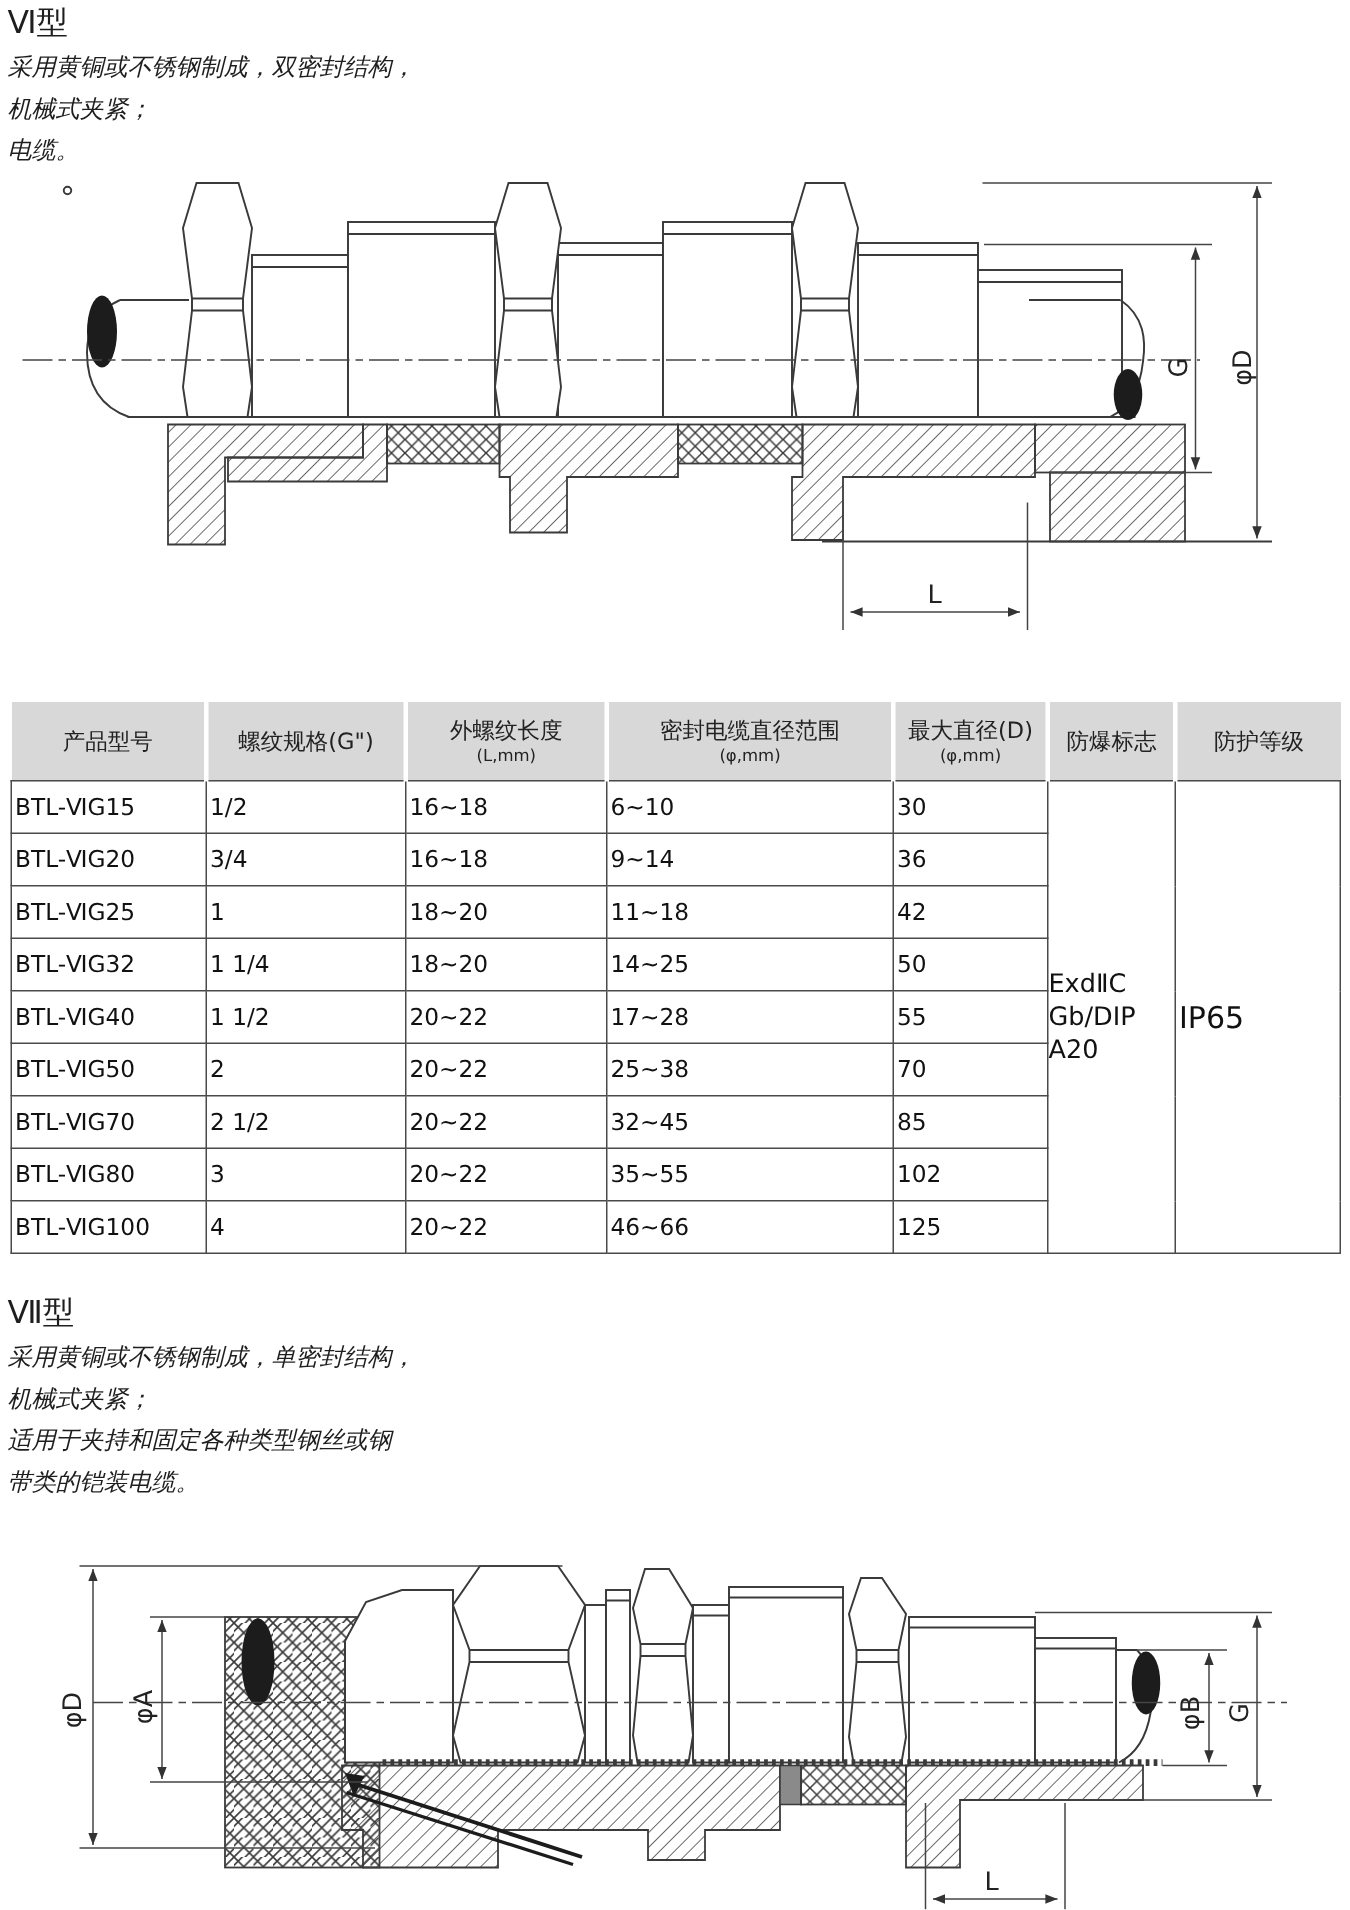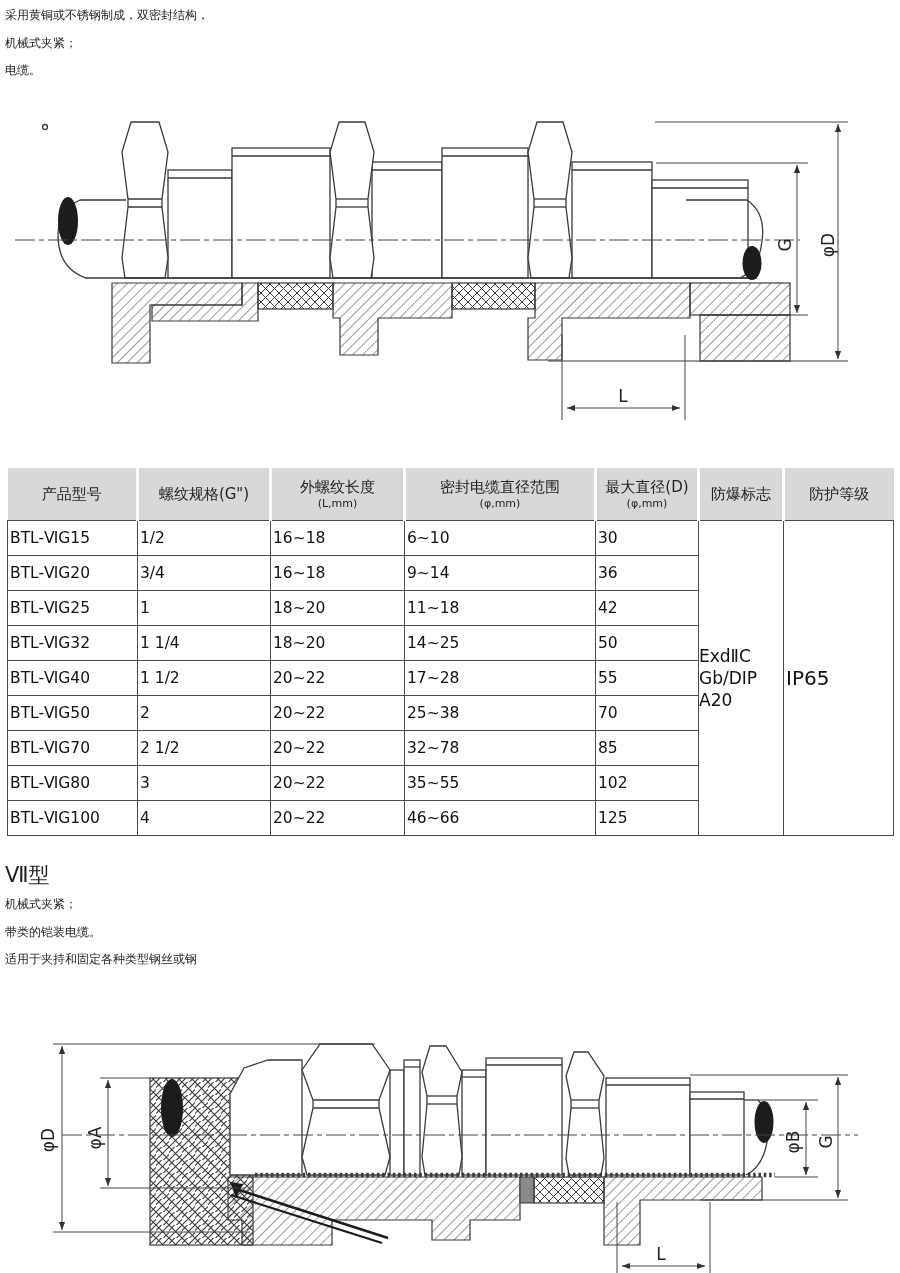--- a/index.html
+++ b/index.html
@@ -9,21 +9,21 @@
     --line:#3a3a3a;
   }
   html,body{margin:0;padding:0;}
   body{
     width:900px;height:1273px;position:relative;background:#ffffff;
     font-family:"DejaVu Sans","Liberation Sans",sans-serif;
     color:var(--ink);overflow:hidden;
   }
   .textblock{position:absolute;left:5px;}
   .textblock .heading{font-size:21px;line-height:26px;margin:0 0 3px 0;font-weight:normal;}
-  .textblock .line{font-size:12px;line-height:27.5px;white-space:nowrap;}
+  .textblock .line{font-size:16px;line-height:27.5px;white-space:nowrap;font-style:italic;}
   #sec-vi{top:2px;}
   #sec-vii{top:862px;}
   svg.drawing{position:absolute;left:0;display:block;}
   #drawing1{top:113px;}
   #drawing2{top:1030px;}
   table#spec-table{
     position:absolute;left:7px;top:468px;width:886px;
     border-collapse:collapse;table-layout:fixed;border-radius:13px;
   }
   #spec-table th{
@@ -40,20 +40,21 @@
     text-align:left;padding-left:0;font-size:17px;line-height:1.3;vertical-align:middle;
   }
   #spec-table td.ex-mark span{display:block;}
   #spec-table td.protection{font-size:20px;}
   .dimlabel{font-size:17px;fill:#222;}
 </style>
 </head>
 <body>
 
 <div id="sec-vi" class="textblock">
+  <div class="heading">Ⅵ型</div>
   <div class="line">采用黄铜或不锈钢制成，双密封结构，</div>
   <div class="line">机械式夹紧；</div>
   <div class="line">电缆。</div>
 </div>
 
 <svg id="drawing1" class="drawing" width="900" height="312" viewBox="0 0 900 312">
   <defs>
     <pattern id="hatch" width="7" height="7" patternUnits="userSpaceOnUse" patternTransform="rotate(45)">
       <line x1="0" y1="0" x2="0" y2="7" stroke="#3a3a3a" stroke-width="1"></line>
     </pattern>
@@ -206,21 +207,21 @@
       <td>BTL-ⅥG50</td>
       <td>2</td>
       <td>20~22</td>
       <td>25~38</td>
       <td>70</td>
     </tr>
     <tr>
       <td>BTL-ⅥG70</td>
       <td>2 1/2</td>
       <td>20~22</td>
-      <td>32~78</td>
+      <td>32~45</td>
       <td>85</td>
     </tr>
     <tr>
       <td>BTL-ⅥG80</td>
       <td>3</td>
       <td>20~22</td>
       <td>35~55</td>
       <td>102</td>
     </tr>
     <tr>
@@ -228,23 +229,24 @@
       <td>4</td>
       <td>20~22</td>
       <td>46~66</td>
       <td>125</td>
     </tr>
   </tbody>
 </table>
 
 <div id="sec-vii" class="textblock">
   <div class="heading">Ⅶ型</div>
+  <div class="line">采用黄铜或不锈钢制成，单密封结构，</div>
   <div class="line">机械式夹紧；</div>
+  <div class="line">适用于夹持和固定各种类型钢丝或钢</div>
   <div class="line">带类的铠装电缆。</div>
-  <div class="line">适用于夹持和固定各种类型钢丝或钢</div>
 </div>
 
 <svg id="drawing2" class="drawing" width="900" height="243" viewBox="0 0 900 243">
 
   <rect x="150" y="48" width="103" height="167" fill="url(#braid)" stroke="#3a3a3a" stroke-width="1.2"></rect>
   <ellipse cx="172" cy="78" rx="11" ry="29" fill="#1c1c1c"></ellipse>
 
   <g stroke="#3a3a3a" stroke-width="1.2" fill="url(#hatch)">
     <path d="M228,147 H520 V190 H470 V210 H432 V190 H332 V215 H242 V190 H228 Z"></path>
     <path d="M604,147 H762 V170 H640 V215 H604 Z"></path>

